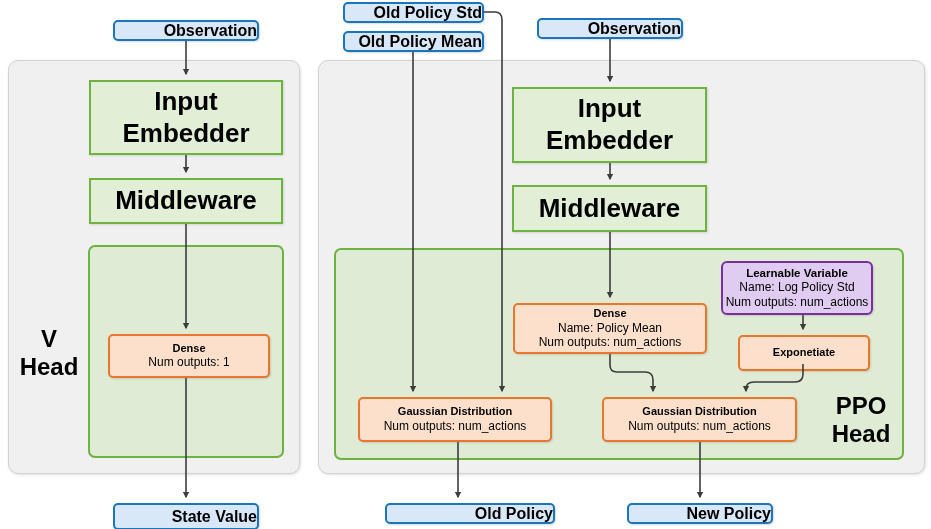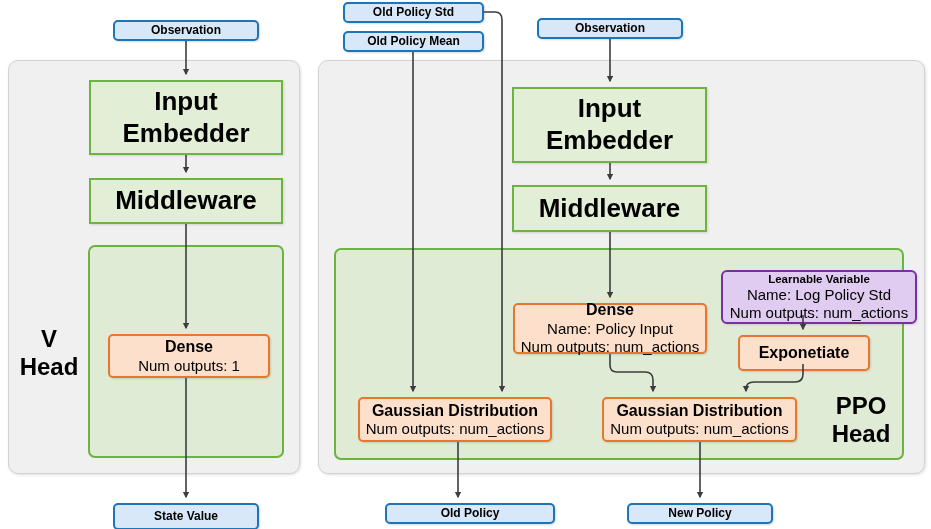--- a/index.html
+++ b/index.html
@@ -61,33 +61,34 @@
     background: #e0ccf0;
     border: 2.5px solid #7a2fa0;
     border-radius: 6px;
     box-shadow: 1px 1px 2px rgba(0,0,0,0.12);
   }
   .node-blue {
     background: #d9e8f8;
     border: 2.5px solid #1b75bb;
     border-radius: 5px;
     font-weight: bold;
-    font-size: 12px;
+    font-size: 16px;
     box-shadow: 1px 1px 2px rgba(0,0,0,0.15);
+    align-items: flex-end;
   }
   .big-label {
     font-size: 26px;
   }
   .node-title {
     font-weight: bold;
-    font-size: 16px;
+    font-size: 11px;
   }
   .node-sub {
     font-weight: normal;
-    font-size: 15px;
+    font-size: 12px;
   }
   .purple-title {
     font-weight: bold;
     font-size: 11.5px;
   }
   
   .group-label {
     position: absolute;
     font-weight: bold;
     font-size: 24px;
@@ -157,25 +158,25 @@
   <div class="node node-green big-label" style="left:512px; top:87px; width:195px; height:76px;">
     <span>Input Embedder</span>
   </div>
 
   <div class="node node-green big-label" style="left:512px; top:185px; width:195px; height:47px;">
     <span>Middleware</span>
   </div>
 
   <div class="node node-orange" style="left:513px; top:303px; width:194px; height:51px;">
     <span class="node-title">Dense</span>
-    <span class="node-sub">Name: Policy Input</span>
-    <span class="node-sub">Num outputs: num_actions</span>
-  </div>
-
-  <div class="node node-purple" style="left:721px; top:270px; width:196px; height:54px;">
+    <span class="node-sub">Name: Policy Mean</span>
+    <span class="node-sub">Num outputs: num_actions</span>
+  </div>
+
+  <div class="node node-purple" style="left:721px; top:261px; width:152px; height:54px;">
     <span class="purple-title">Learnable Variable</span>
     <span class="node-sub">Name: Log Policy Std</span>
     <span class="node-sub">Num outputs: num_actions</span>
   </div>
 
   <div class="node node-orange" style="left:738px; top:335px; width:132px; height:36px;">
     <span class="node-title">Exponetiate</span>
   </div>
 
   <div class="node node-orange" style="left:358px; top:397px; width:194px; height:45px;">

